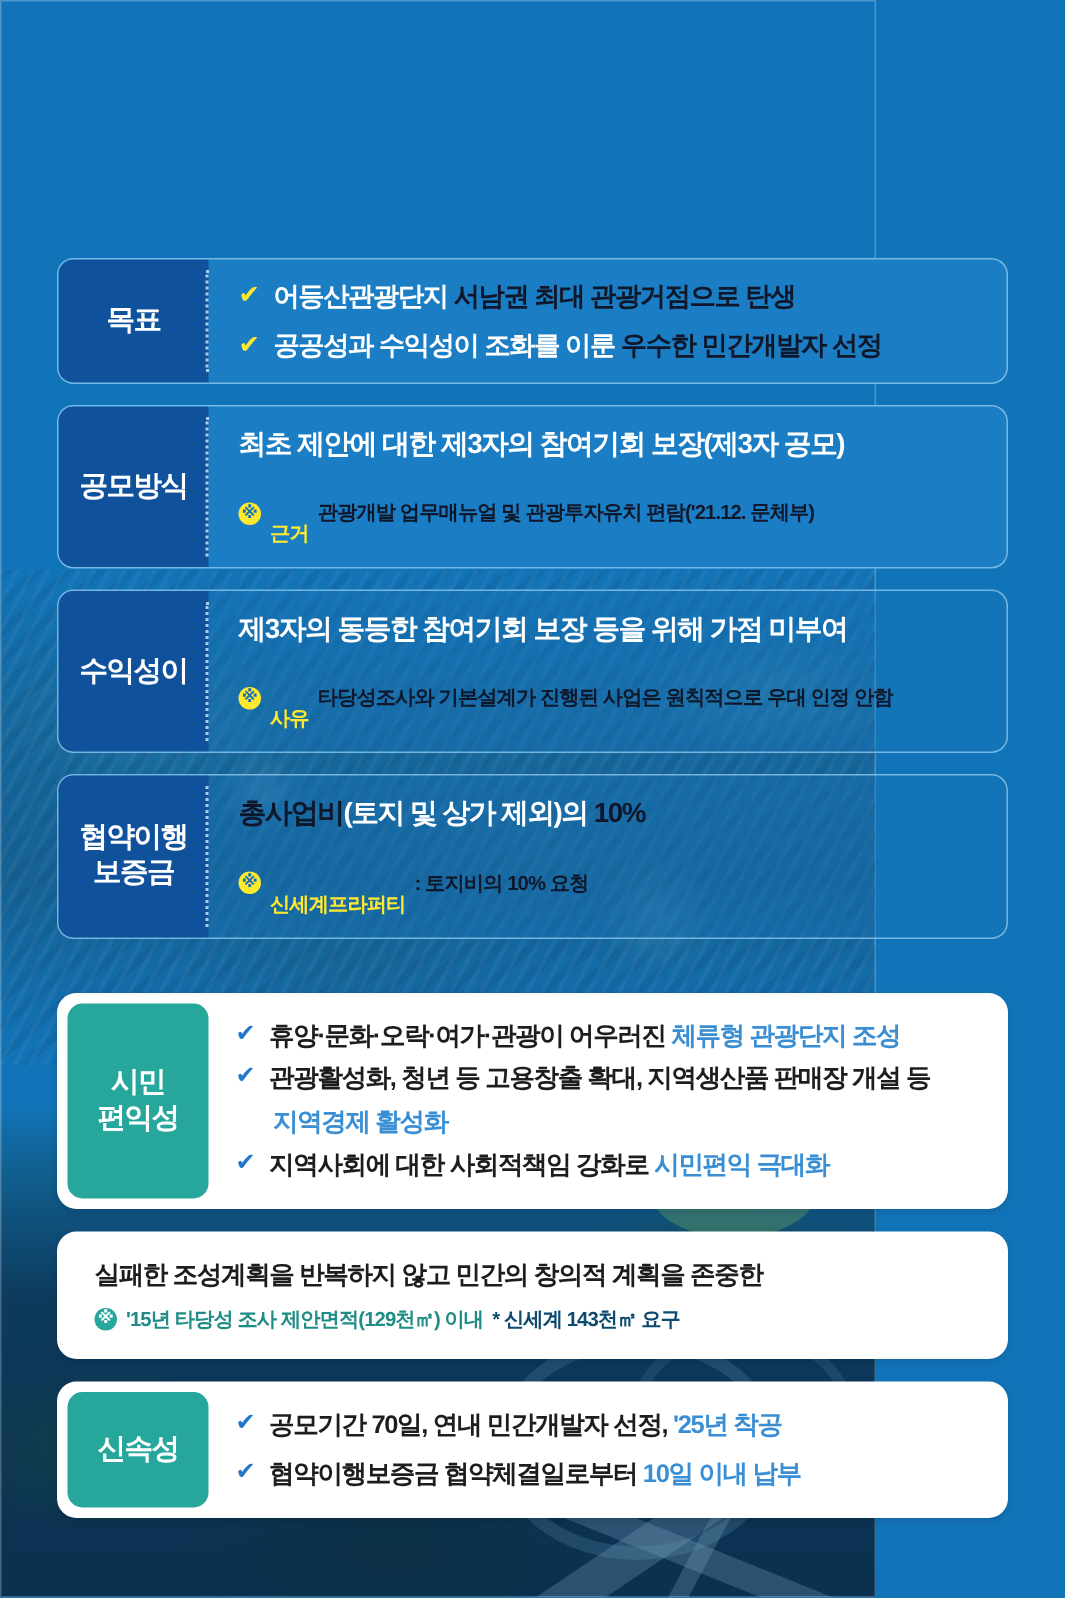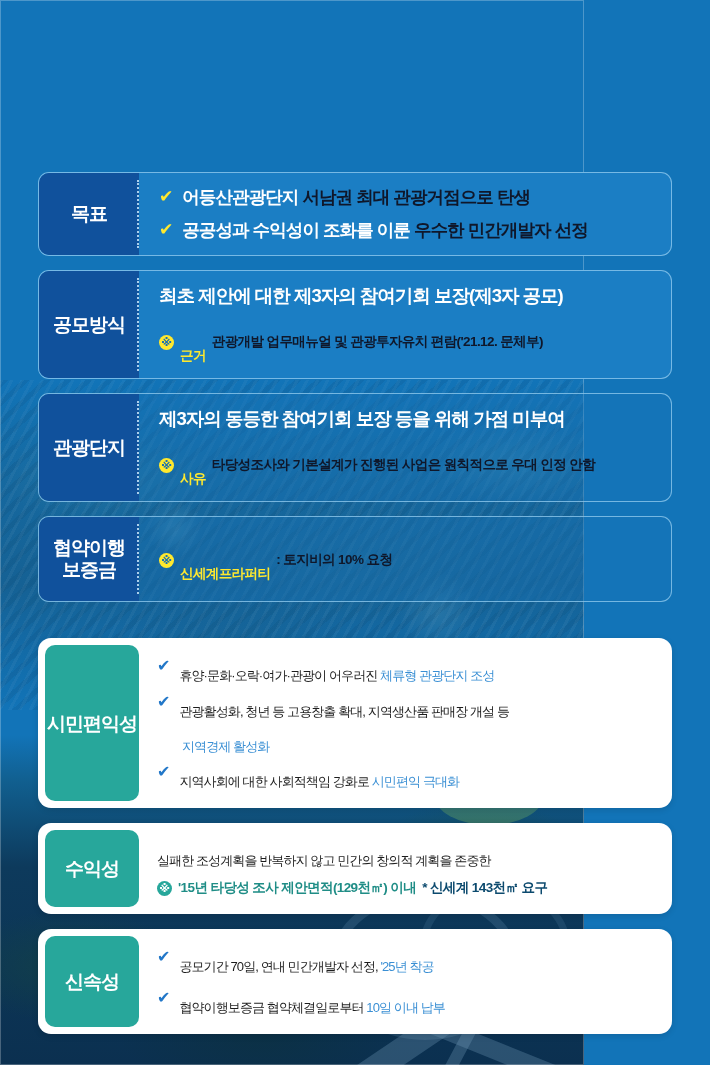--- a/index.html
+++ b/index.html
@@ -267,21 +267,21 @@
   .label-teal {
     flex: 0 0 94px;
     background: #27a79b;
     color: #ffffff;
     border-radius: 10px;
     font-size: 19px;
     font-weight: 700;
     letter-spacing: -1px;
     line-height: 1.22;
     display: flex;
-    flex-direction: row;
+    flex-direction: column;
     align-items: center;
     justify-content: center;
     text-align: center;
   }
   .body-white {
     flex: 1 1 auto;
     padding: 10px 12px 10px 18px;
     display: flex;
     flex-direction: column;
     justify-content: center;
@@ -289,25 +289,24 @@
   }
   .check-b {
     flex: 0 0 auto;
     color: #2277c8;
     font-size: 16px;
     font-weight: 700;
     line-height: 1.4;
   }
   .txt-d {
     color: #1d1d1d;
-    font-size: 13px;
-    font-weight: 400;
+    font-size: 17px;
+    font-weight: 700;
     letter-spacing: -.9px;
     line-height: 1.4;
-    margin-top: 12px;
   }
   .hl-b { color: #3a8fd4; }
   .indent { padding-left: 25px; }
 
   .aster-t {
     flex: 0 0 auto;
     width: 15px; height: 15px;
     border-radius: 50%;
     background: #27a79b;
     color: #ffffff;
@@ -387,38 +386,39 @@
         <div class="note">
           <span class="aster">※</span>
           <span class="note-key">근거</span>
           <span class="note-txt">관광개발 업무매뉴얼 및 관광투자유치 편람('21.12. 문체부)</span>
         </div>
       </div>
     </div>
 
     <div class="card-blue">
       <div class="label-blue">
-        <span>관광단지</span>
+        <span>수익성이</span>
       </div>
       <div class="body-blue">
         <div class="headline-blue">제3자의 동등한 참여기회 보장 등을 위해 가점 미부여</div>
         <div class="note">
           <span class="aster">※</span>
           <span class="note-key">사유</span>
           <span class="note-txt">타당성조사와 기본설계가 진행된 사업은 원칙적으로 우대 인정 안함</span>
         </div>
       </div>
     </div>
 
     <div class="card-blue" style="min-height:86px;">
       <div class="label-blue">
         <span>협약이행</span>
         <span>보증금</span>
       </div>
       <div class="body-blue">
+        <div class="headline-blue"><span class="hl-y">총사업비</span><span>(토지 및 상가 제외)의 </span><span class="hl-y">10%</span></div>
         <div class="note">
           <span class="aster">※</span>
           <span class="note-key">신세계프라퍼티</span>
           <span class="note-txt">: 토지비의 10% 요청</span>
         </div>
       </div>
     </div>
 
     <div style="height:22px;"></div>
 
@@ -440,23 +440,20 @@
           <span class="txt-d hl-b">지역경제 활성화</span>
         </div>
         <div class="row">
           <span class="check-b">✔</span>
           <span class="txt-d"><span>지역사회에 대한 사회적책임 강화로 </span><span class="hl-b">시민편익 극대화</span></span>
         </div>
       </div>
     </div>
 
     <div class="card-white">
-      <div class="label-teal">
-        <span>수익성</span>
-      </div>
       <div class="body-white">
         <div class="txt-d">실패한 조성계획을 반복하지 않고 민간의 창의적 계획을 존중한</div>
         <div class="note-row-t">
           <span class="aster-t">※</span>
           <span class="note-teal">'15년 타당성 조사 제안면적(129천㎡) 이내</span>
           <span class="note-dark">* 신세계 143천㎡ 요구</span>
         </div>
       </div>
     </div>
 

